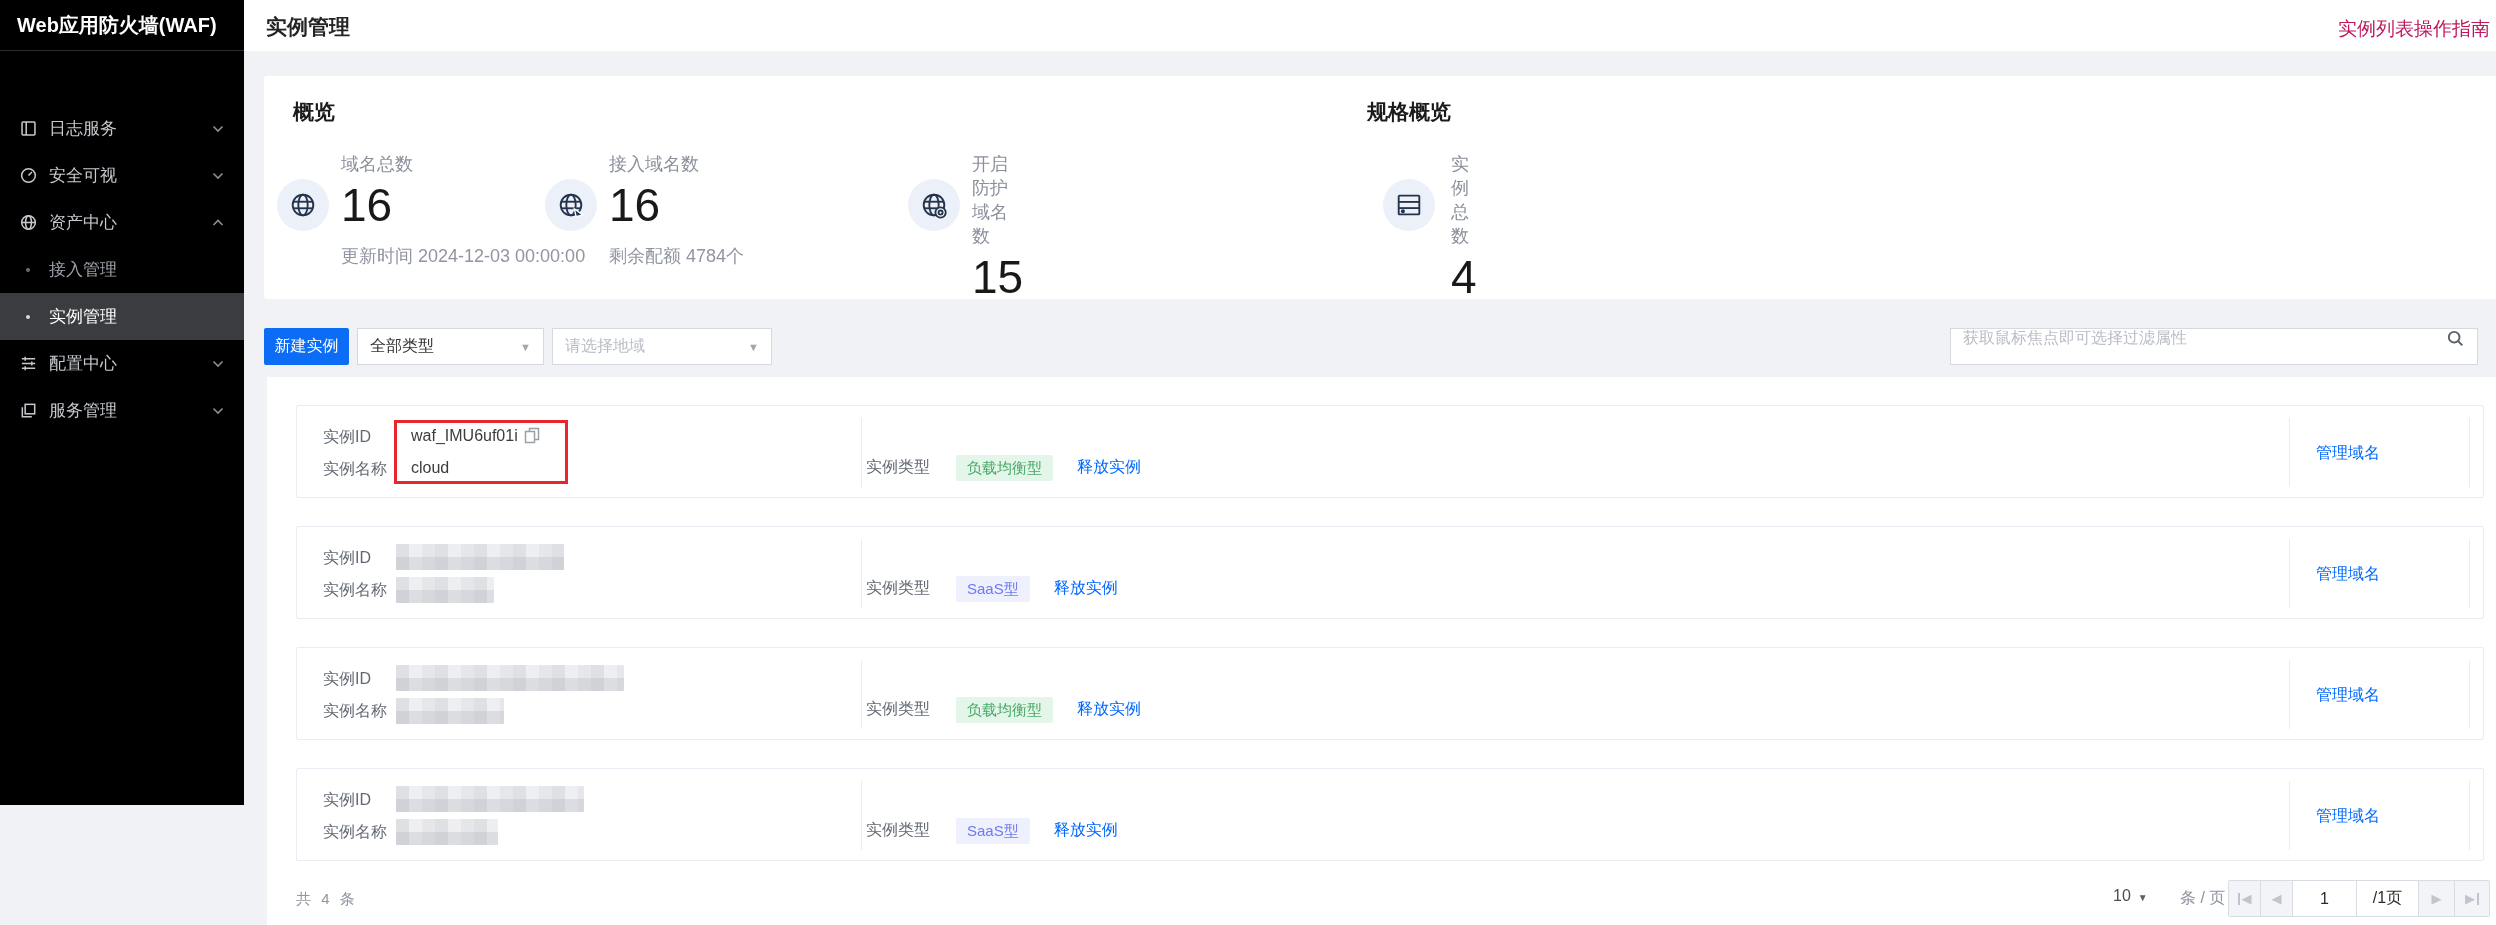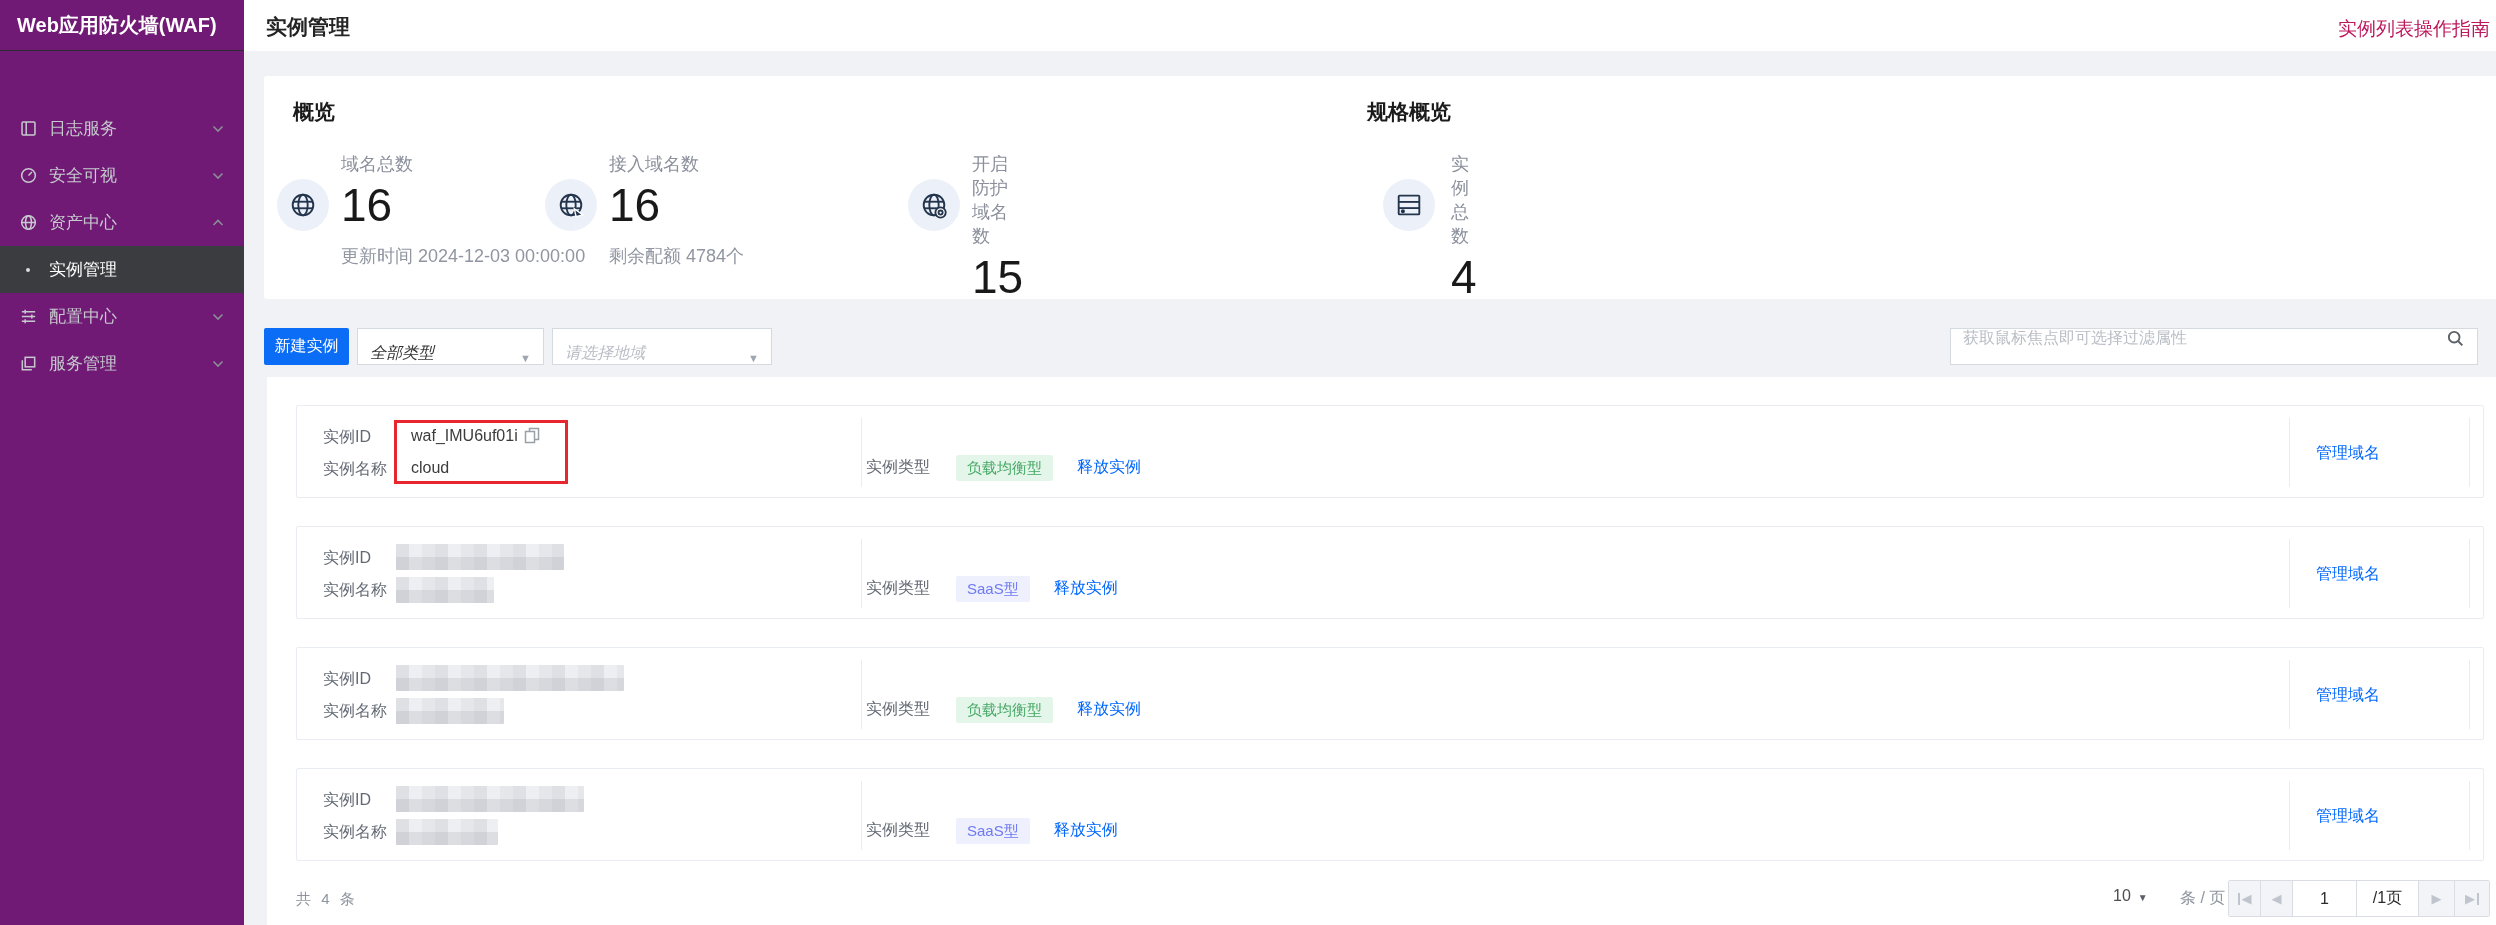--- a/index.html
+++ b/index.html
@@ -1,21 +1,21 @@
 <!DOCTYPE html>
 <html><head>
 <meta charset="utf-8">
 <style>
   * { margin:0; padding:0; box-sizing:border-box; }
   html,body { width:2496px; height:925px; }
   body { font-family:"Liberation Sans","DejaVu Sans",sans-serif; background:#f1f2f6; overflow:hidden; }
   #app { position:relative; width:2496px; height:925px; }
 
   
-  .sidebar { position:absolute; left:0; top:0; width:244px; height:925px; background:#701a75; z-index:5; }
+  .sidebar { position:absolute; left:0; top:0; width:244px; height:805px; background:#000000; z-index:5; }
   .brand { height:51px; line-height:51px; padding-left:17px; color:#fff; font-size:20px; font-weight:bold; white-space:nowrap; border-bottom:1px solid #2a2c30; }
   .nav { position:absolute; top:105px; left:0; right:0; }
   .nav-item { position:relative; height:47px; display:flex; align-items:center; padding-left:19px; color:#c6c9ce; font-size:17px; cursor:pointer; }
   .nav-item .ni-icon { width:19px; height:19px; margin-right:11px; flex:0 0 auto; display:block; }
   .nav-item .chev { position:absolute; right:20px; top:50%; margin-top:-4px; }
   .nav-sub { position:relative; height:47px; display:flex; align-items:center; padding-left:49px; color:#9da1a9; font-size:17px; cursor:pointer; }
   .nav-sub .dot { position:absolute; left:26px; top:50%; width:4px; height:4px; margin-top:-2px; border-radius:50%; background:#6a6e75; }
   .nav-sub.active { background:#3a3c3f; color:#ffffff; }
   .nav-sub.active .dot { background:#d9dbde; }
 
@@ -36,21 +36,21 @@
   .stat-label { font-size:18px; color:#8a8f9b; }
   .stat-value { margin-top:4px; font-size:46px; line-height:50px; color:#191919; }
   .stat-sub { margin-top:14px; font-size:18px; color:#9095a0; white-space:nowrap; }
   .s1 .stat-circle{ left:13px; } .s1 .stat-text{ left:77px; }
   .s2 .stat-circle{ left:281px;} .s2 .stat-text{ left:345px; }
   .s3 .stat-circle{ left:644px;} .s3 .stat-text{ left:708px; }
   .sp .stat-circle{ left:45px; } .sp .stat-text{ left:113px; }
 
   
   .btn-primary { position:absolute; left:264px; top:328px; width:85px; height:37px; background:#0b6cf5; color:#fff; font-size:16px; border:none; border-radius:2px; cursor:pointer; }
-  .select-box { position:absolute; top:328px; height:37px; background:#fff; border:1px solid #d5d9e0; display:flex; align-items:flex-end; padding:0 12px; font-size:16px; color:#333; cursor:pointer;font-style:italic; }
+  .select-box { position:absolute; top:328px; height:37px; background:#fff; border:1px solid #d5d9e0; display:flex; align-items:center; padding:0 12px; font-size:16px; color:#333; cursor:pointer; }
   .select-box .arrow { margin-left:auto; font-size:11px; color:#a0a6b0; }
   .sel-type { left:357px; width:187px; }
   .sel-region { left:552px; width:220px; color:#b9bdc5; }
   .search-box { position:absolute; left:1950px; top:328px; width:528px; height:37px; background:#fff; border:1px solid #d5d9e0; display:flex; align-items:flex-start; padding:0 12px; }
   .search-box input { flex:1; border:none; outline:none; font-size:16px; color:#333; font-family:inherit; background:transparent; }
   .search-box input::placeholder { color:#b9bdc5; }
   .search-box svg { width:19px; height:19px; flex:0 0 auto; }
 
   
   .panel { position:absolute; left:267px; top:377px; right:0; bottom:0; background:#fff; }
@@ -130,20 +130,24 @@
             <circle cx="10" cy="10" r="7.2"></circle>
             <ellipse cx="10" cy="10" rx="3.1" ry="7.2"></ellipse>
             <line x1="2.8" y1="10" x2="17.2" y2="10"></line>
           </svg>
         <span>资产中心</span>
         <svg class="chev" width="12" height="8" viewBox="0 0 12 8" fill="none" stroke="#8a8e96" stroke-width="1.6">
             <polyline points="1.5,6 6,1.5 10.5,6"></polyline>
           </svg>
       </div>
 
+      <div class="nav-sub">
+        <i class="dot"></i>
+        <span>接入管理</span>
+      </div>
 
       <div class="nav-sub active">
         <i class="dot"></i>
         <span>实例管理</span>
       </div>
 
       <div class="nav-item">
         <svg class="ni-icon" viewBox="0 0 20 20" fill="none" stroke="#c6c9ce" stroke-width="1.6">
             <line x1="3" y1="5" x2="17" y2="5"></line>
             <line x1="3" y1="10" x2="17" y2="10"></line>

